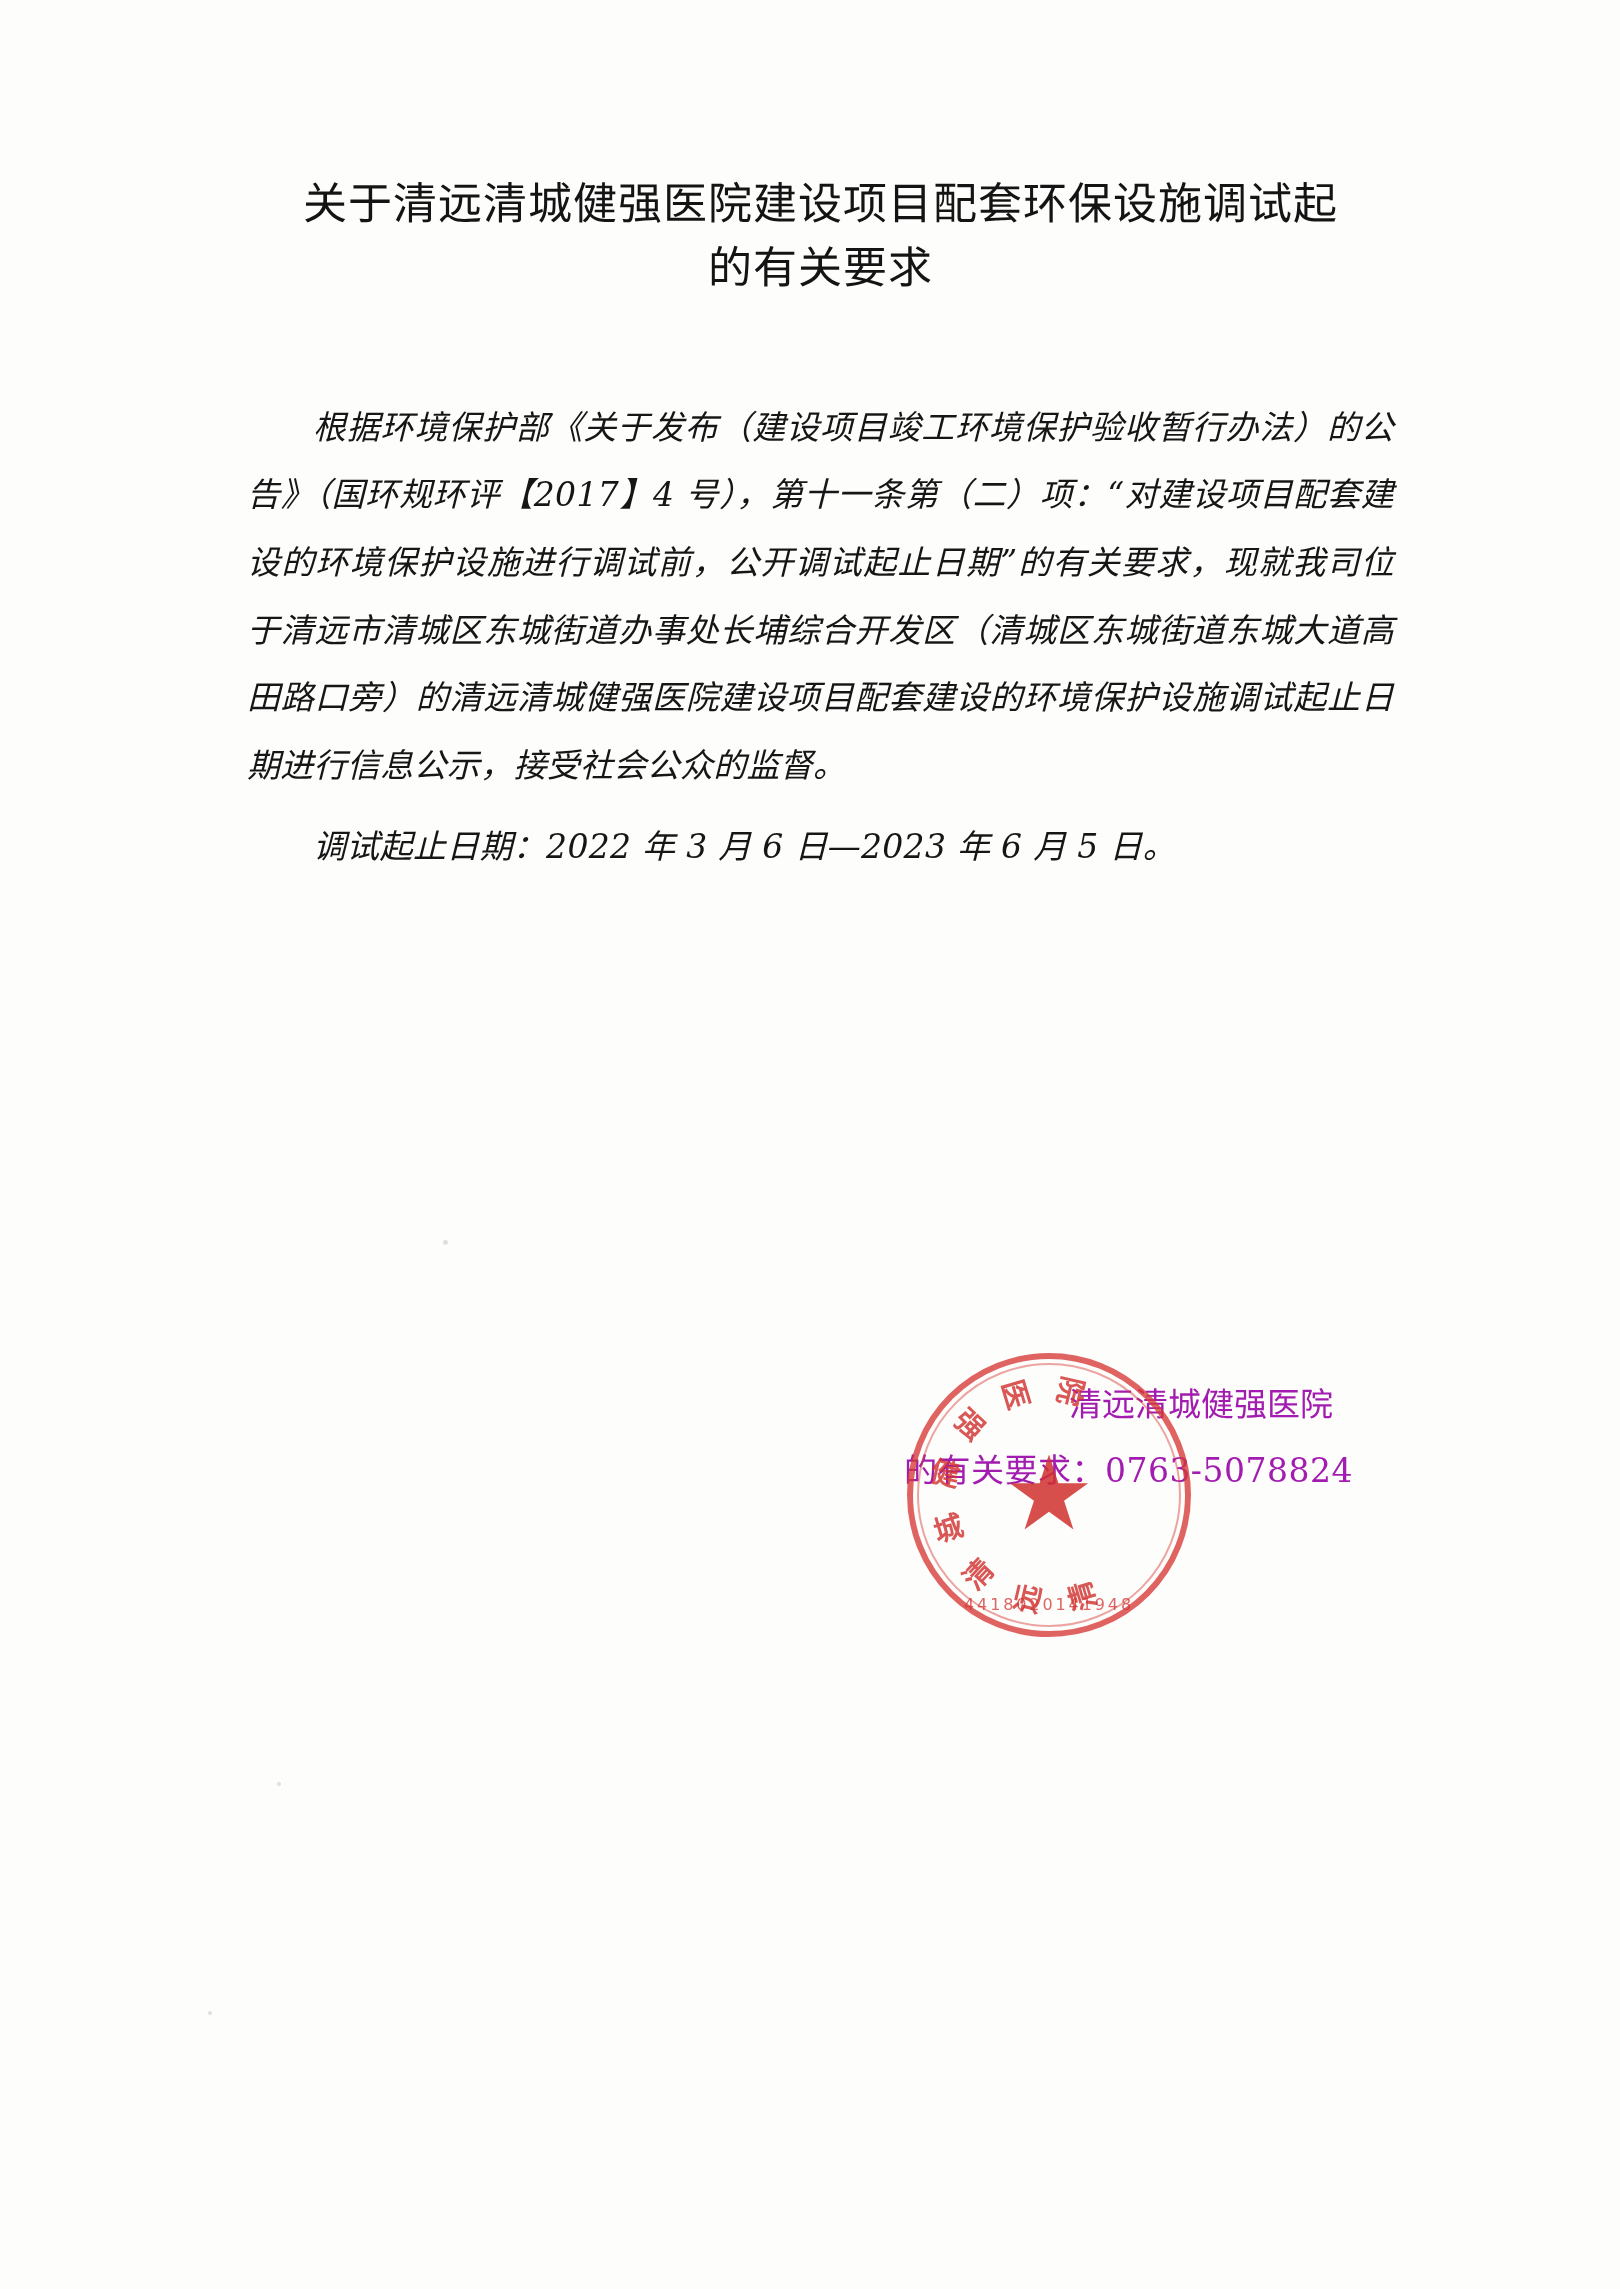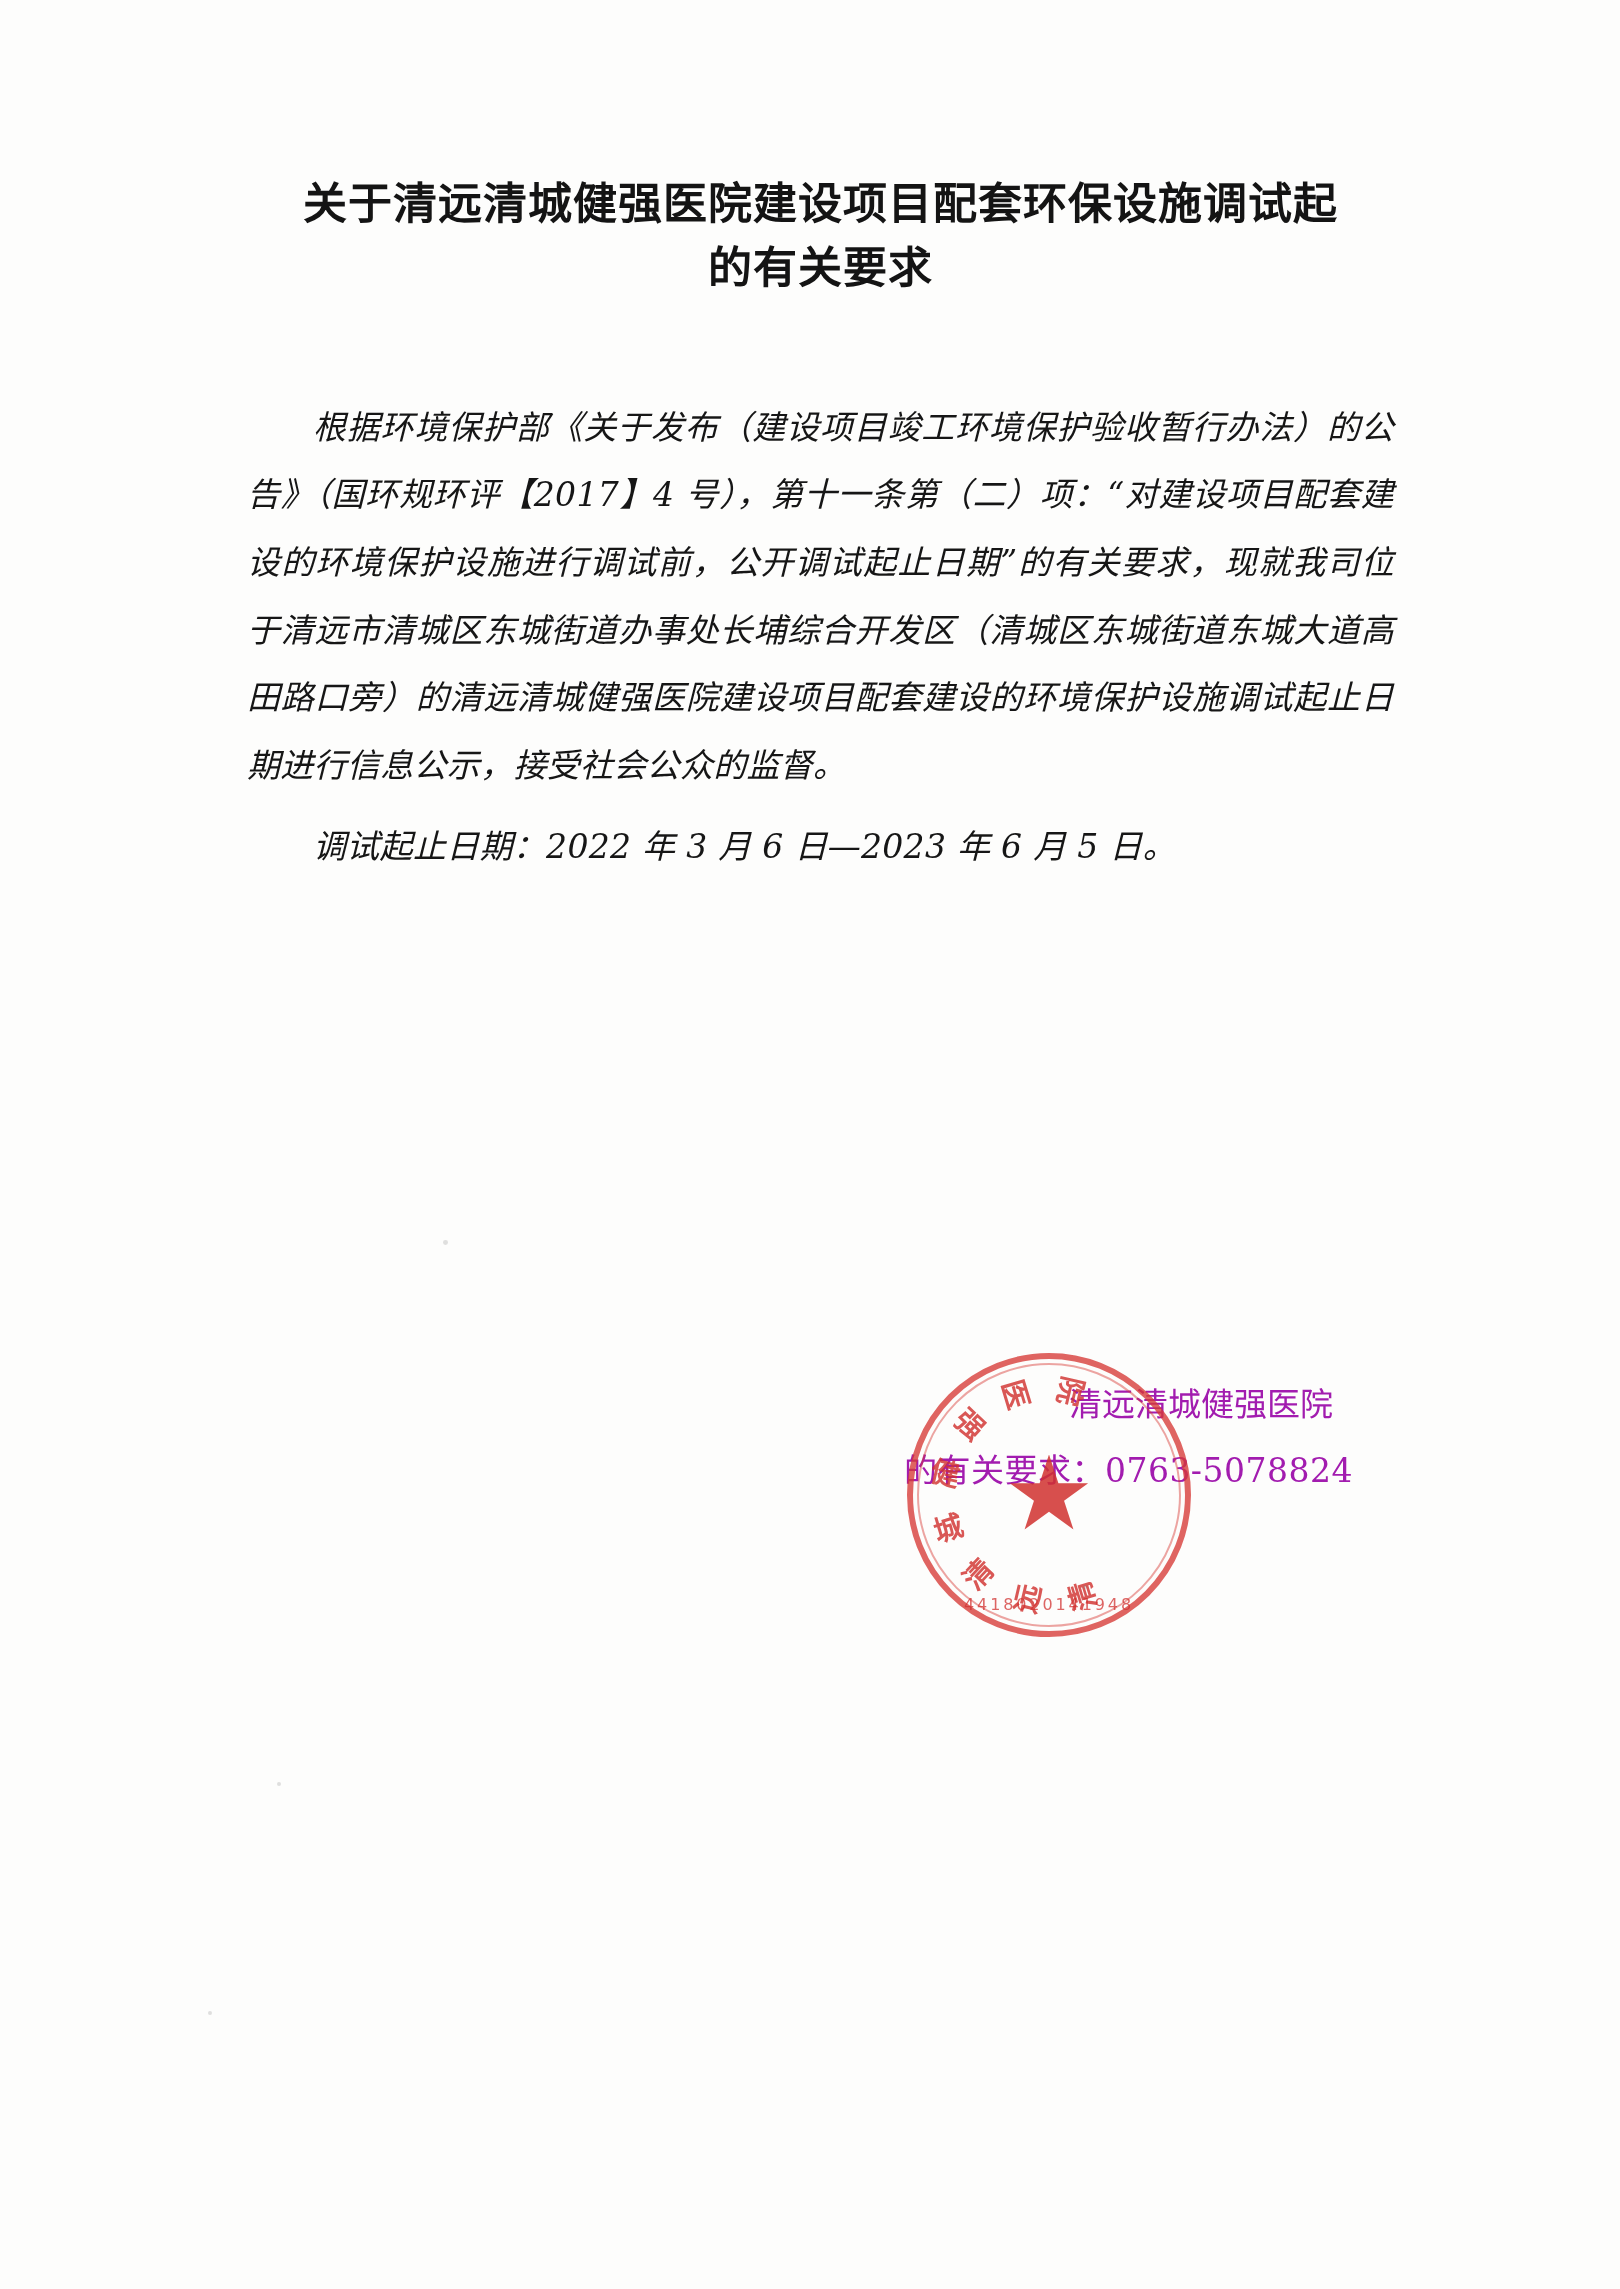--- a/index.html
+++ b/index.html
@@ -22,21 +22,21 @@
   }
   .doc-body {
     position: absolute;
     left: 247px;
     top: 0;
     width: 1147px;
   }
   .doc-title {
     margin-top: 172px;
     font-size: 44px;
-    font-weight: 700;
+    font-weight: 400;
     line-height: 1.45;
     text-align: center;
     letter-spacing: 1px;
     color: #141414;
   }
   .doc-title .line2 {
     display: block;
   }
   .content {
     margin-top: 94px;

